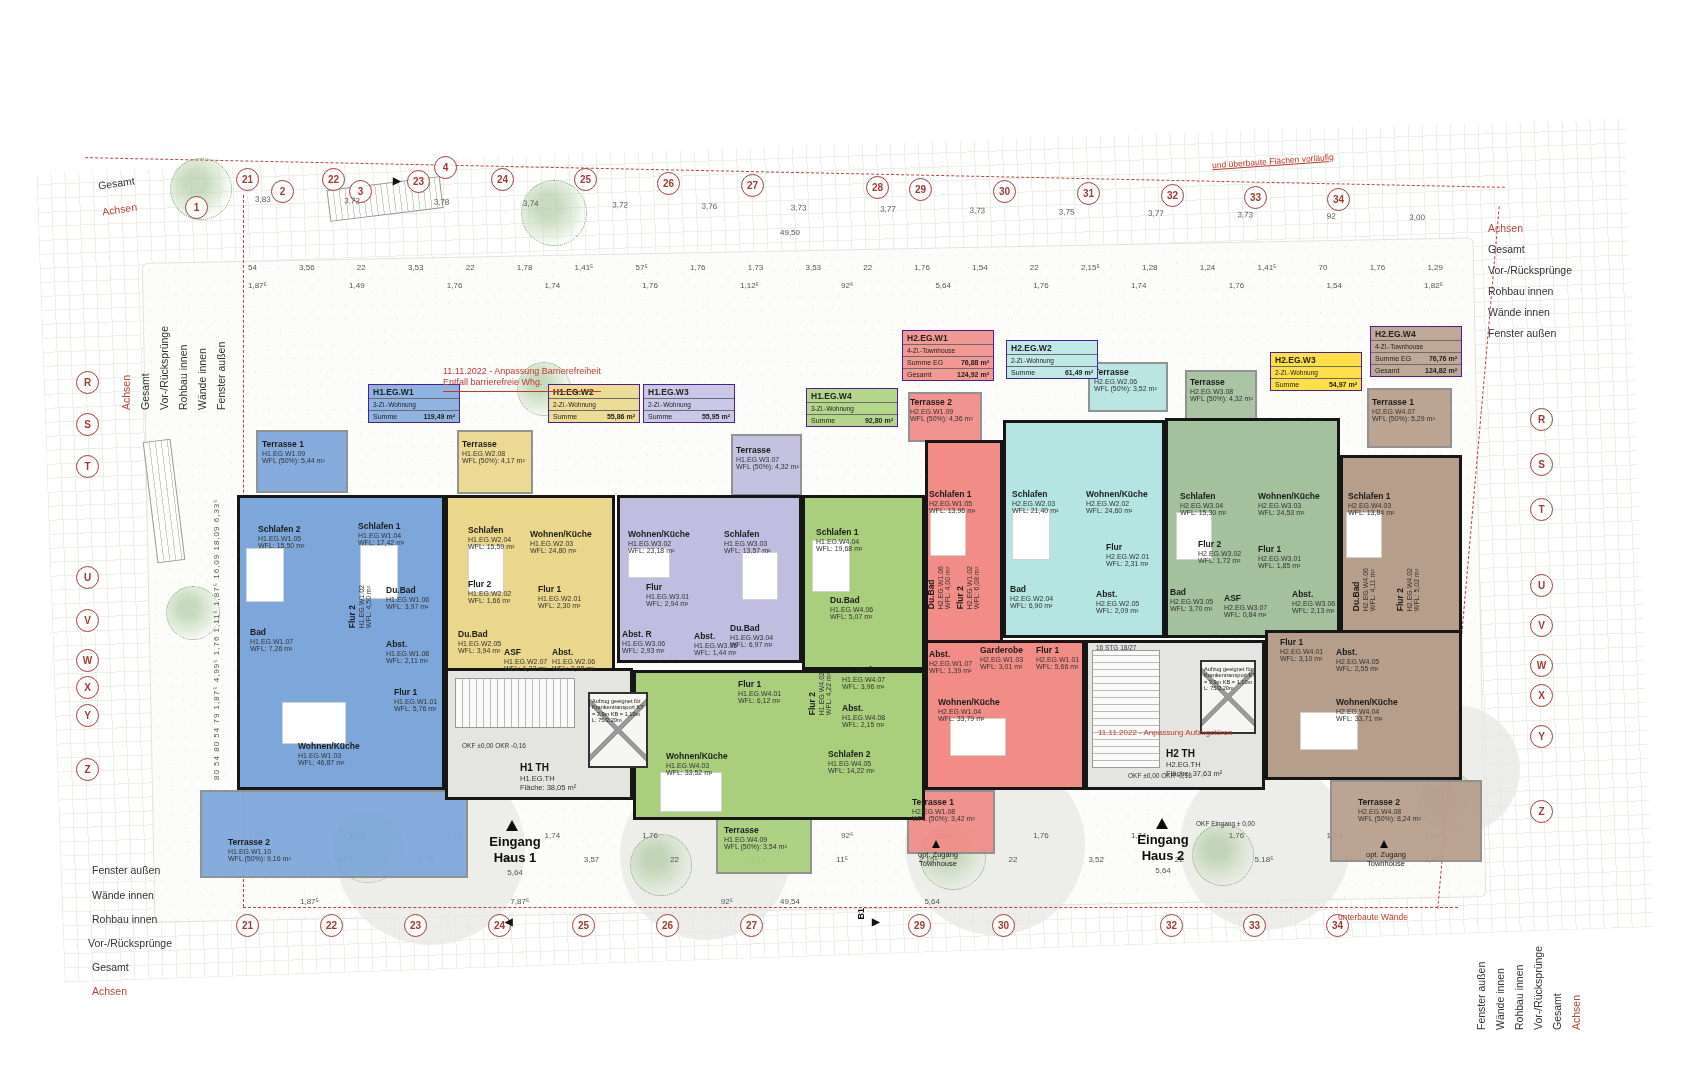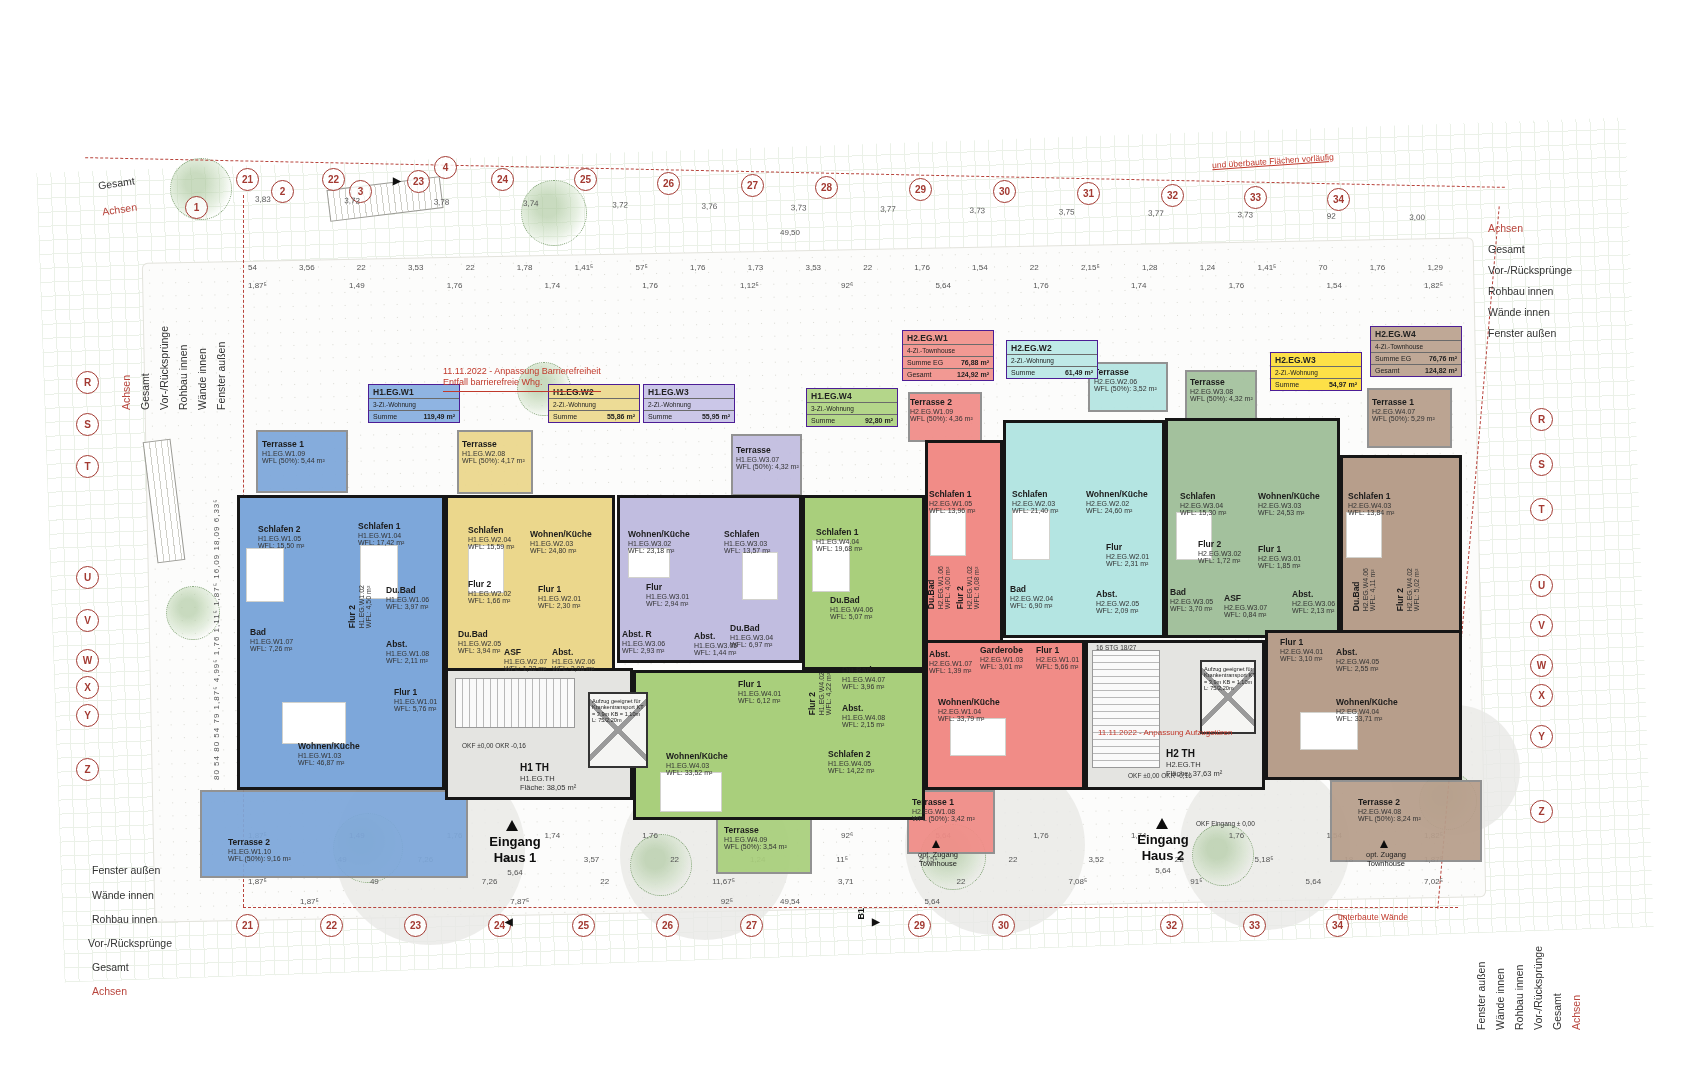--- a/index.html
+++ b/index.html
@@ -93,21 +93,21 @@
   <span class="ax" style="left:236px;top:168px">21</span>
   <span class="ax" style="left:271px;top:180px">2</span>
   <span class="ax" style="left:322px;top:168px">22</span>
   <span class="ax" style="left:349px;top:180px">3</span>
   <span class="ax" style="left:407px;top:170px">23</span>
   <span class="ax" style="left:434px;top:156px">4</span>
   <span class="ax" style="left:491px;top:168px">24</span>
   <span class="ax" style="left:574px;top:168px">25</span>
   <span class="ax" style="left:657px;top:172px">26</span>
   <span class="ax" style="left:741px;top:174px">27</span>
-  <span class="ax" style="left:815px;top:176px">28</span>
+  <span class="ax" style="left:866px;top:176px">28</span>
   <span class="ax" style="left:909px;top:178px">29</span>
   <span class="ax" style="left:993px;top:180px">30</span>
   <span class="ax" style="left:1077px;top:182px">31</span>
   <span class="ax" style="left:1161px;top:184px">32</span>
   <span class="ax" style="left:1244px;top:186px">33</span>
   <span class="ax" style="left:1327px;top:188px">34</span>
   <span class="mark" style="left:393px;top:175px">▶</span>
 
   <span class="ax" style="left:236px;top:914px">21</span>
   <span class="ax" style="left:320px;top:914px">22</span>
@@ -174,21 +174,20 @@
   <span class="mlbl vtxt" style="left:1532px;top:880px;height:150px">Vor-/Rücksprünge</span>
   <span class="mlbl vtxt" style="left:1551px;top:880px;height:150px">Gesamt</span>
   <span class="mlbl mred vtxt" style="left:1570px;top:880px;height:150px">Achsen</span>
 
   <div class="dimrow" style="left:255px;top:205px;width:1170px;transform:rotate(.9deg)">3,83 3,72 3,78 3,74 3,72 3,76 3,73 3,77 3,73 3,75 3,77 3,73 92 3,00</div>
   <div class="dimc" style="left:755px;top:228px;width:70px">49,50</div>
   <div class="dimrow" style="left:248px;top:264px;width:1195px">54 3,56 22 3,53 22 1,78 1,41⁵ 57⁵ 1,76 1,73 3,53 22 1,76 1,54 22 2,15⁵ 1,28 1,24 1,41⁵ 70 1,76 1,29</div>
   <div class="dimrow" style="left:248px;top:282px;width:1195px">1,87⁵ 1,49 1,76 1,74 1,76 1,12⁵ 92⁶ 5,64 1,76 1,74 1,76 1,54 1,82⁵</div>
   <div class="dimrow" style="left:248px;top:832px;width:1195px">1,87⁵ 1,49 1,76 1,74 1,76 1,12⁵ 92⁶ 5,64 1,76 1,74 1,76 1,54 1,82⁵</div>
   <div class="dimrow" style="left:248px;top:856px;width:1195px">1,87⁵ 49 7,26 22 3,57 22 1,24 11⁵ 2,15⁵ 22 3,52 22 5,18⁵ 18 1,87⁵</div>
-  <div class="dimrow" style="left:248px;top:878px;width:1195px">1,87⁵ 49 7,26 22 11,67⁵ 3,71 22 7,08⁵ 91⁵ 5,64 7,02⁵</div>
   <div class="dimrow" style="left:300px;top:898px;width:640px">1,87⁵ 7,87⁵ 92⁵ 5,64</div>
   <div class="dimc" style="left:755px;top:897px;width:70px">49,54</div>
   <div class="dimcol" style="left:212px;top:420px">80 54 80 54 79 1,87⁵ 4,99⁵ 1,76 1,11⁵ 1,87⁵ 16,09 18,09 6,33⁵</div>
   <div class="dimcol" style="left:1412px;top:420px">80 2,23⁵ 1,87⁵ 1,33⁵ 16,09 6,40 4,15 1,62 5,41⁵ 2,68 1,82⁵</div>
 
   <div class="t" style="left: 256px; top: 430px; width: 92px; height: 63px; background: rgb(125, 167, 218);"></div>
   <div class="t" style="left: 200px; top: 790px; width: 268px; height: 88px; background: rgb(125, 167, 218);"></div>
   <div class="t" style="left: 457px; top: 430px; width: 76px; height: 64px; background: rgb(235, 215, 140);"></div>
   <div class="t" style="left: 731px; top: 434px; width: 71px; height: 62px; background: rgb(193, 189, 224);"></div>
   <div class="t" style="left: 716px; top: 818px; width: 96px; height: 56px; background: rgb(169, 207, 124);"></div>

